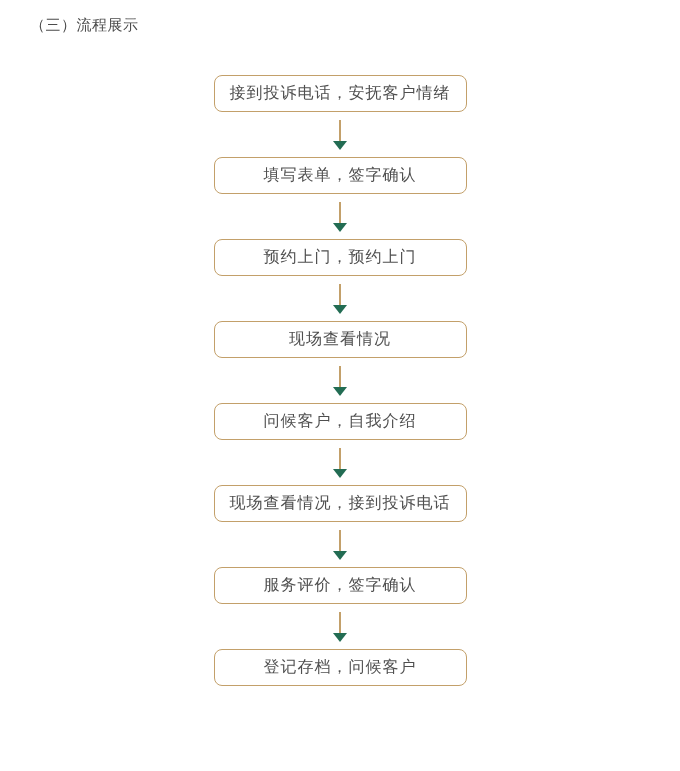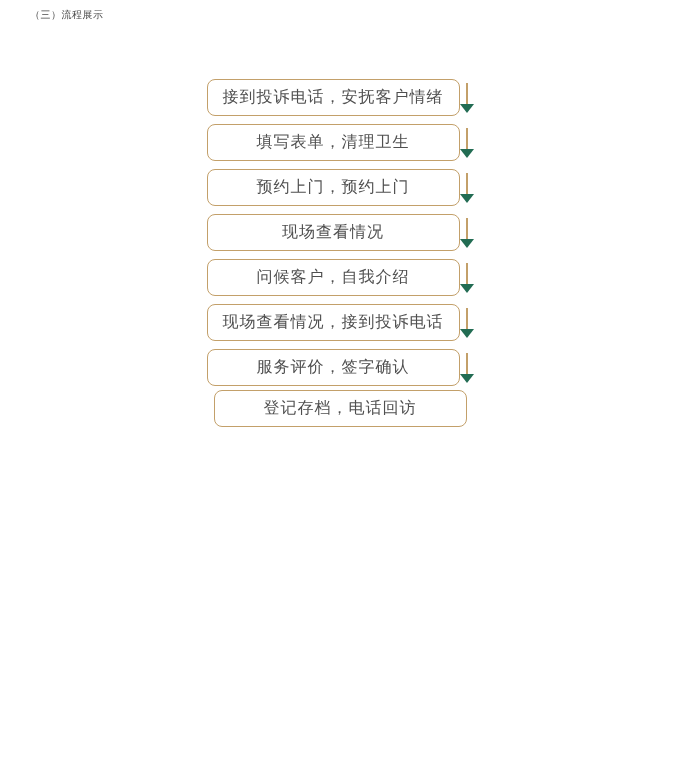--- a/index.html
+++ b/index.html
@@ -10,37 +10,37 @@
   body {
     width: 680px;
     height: 771px;
     position: relative;
     font-family: "Liberation Sans", "DejaVu Sans", sans-serif;
     overflow: hidden;
   }
   .page-title {
     position: absolute;
     left: 30px;
-    top: 8px;
-    font-size: 10px;
+    top: 16px;
+    font-size: 15px;
     color: #4b4b4b;
     letter-spacing: 0.5px;
   }
   .flow {
     position: absolute;
     top: 75px;
     left: 0;
     width: 680px;
     display: flex;
     flex-direction: column;
     align-items: center;
   }
   .step {
     display: flex;
-    flex-direction: row;
+    flex-direction: column;
     align-items: center;
   }
   .box {
     box-sizing: border-box;
     min-width: 253px;
     height: 37px;
     padding: 0 14px;
     border: 1px solid #c3a06a;
     border-radius: 8px;
     background: #ffffff;
@@ -84,21 +84,21 @@
       <div class="box">
         <span class="box-label">接到投诉电话，安抚客户情绪</span>
       </div>
       <div class="arrow">
         <div class="arrow-shaft"></div>
         <div class="arrow-head"></div>
       </div>
     </div>
     <div class="step">
       <div class="box">
-        <span class="box-label">填写表单，清理卫生</span>
+        <span class="box-label">填写表单，签字确认</span>
       </div>
       <div class="arrow">
         <div class="arrow-shaft"></div>
         <div class="arrow-head"></div>
       </div>
     </div>
     <div class="step">
       <div class="box">
         <span class="box-label">预约上门，预约上门</span>
       </div>
@@ -138,16 +138,16 @@
       <div class="box">
         <span class="box-label">服务评价，签字确认</span>
       </div>
       <div class="arrow">
         <div class="arrow-shaft"></div>
         <div class="arrow-head"></div>
       </div>
     </div>
     <div class="step">
       <div class="box">
-        <span class="box-label">登记存档，电话回访</span>
+        <span class="box-label">登记存档，问候客户</span>
       </div>
     </div>
   </div>
 
 </body></html>

